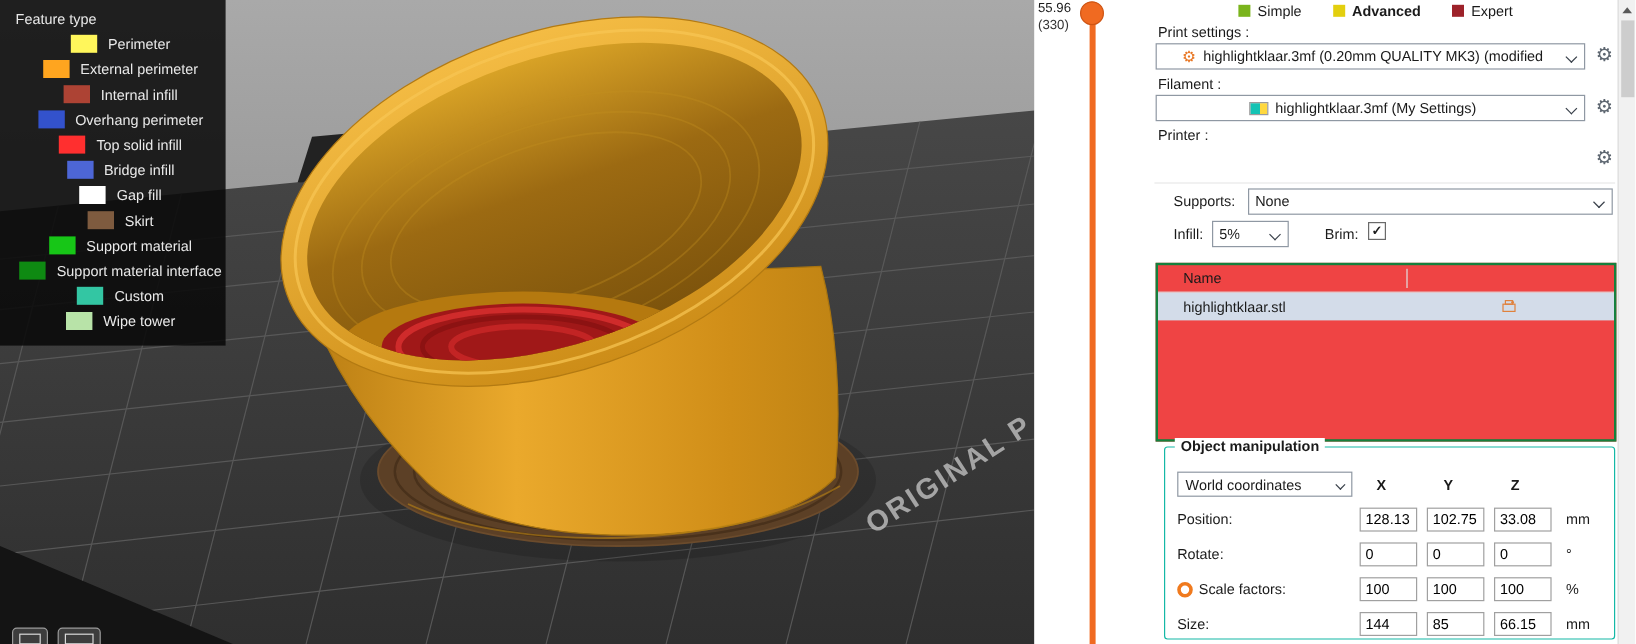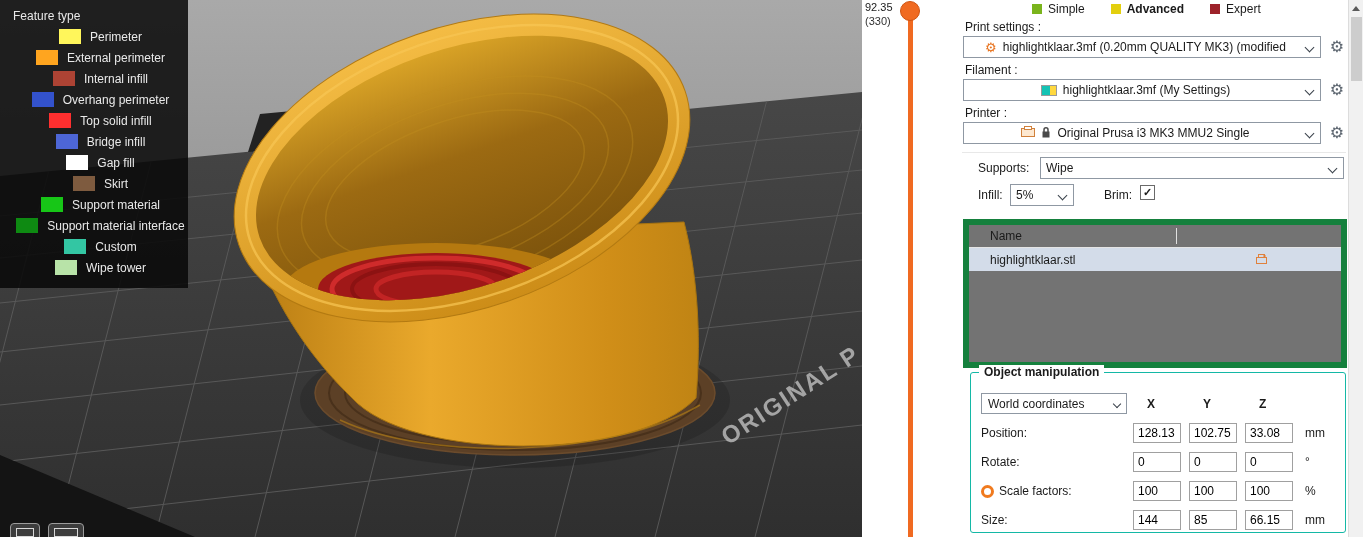--- a/index.html
+++ b/index.html
@@ -45,21 +45,21 @@
   .combo-text { overflow:hidden; text-overflow:clip; }
   .combo-gear-ic { color:#e8731e; font-size:13px; line-height:1; }
   .fil-swatch { width:16px; height:11px; flex:0 0 auto; border:1px solid #9a9a9a; }
 
   .gear-btn { position:absolute; width:18px; height:18px; font-size:16px; line-height:18px; color:#5d6670; text-align:center; cursor:default; }
 
   .divider { position:absolute; left:0; top:152px; width:384px; height:1px; background:#e8e8e8; }
 
   .checkbox { position:absolute; width:15px; height:15px; border:1px solid #6a6a6a; background:#fff; display:flex; align-items:center; justify-content:center; font-size:11px; font-weight:bold; color:#1d1d1d; }
 
-  .obj-table { position:absolute; left:1px; top:219px; width:384px; height:149px; border:6px solid #15803d; background:#737373; }
+  .obj-table { position:absolute; left:1px; top:219px; width:384px; height:149px; border:2px solid #15803d; background:#ef4444; }
   .obj-thead { position:relative; height:23px; display:flex; align-items:center; padding-left:21px; border-bottom:1px solid #e4e4e4; }
   .th-div { position:absolute; left:207px; top:3px; bottom:3px; width:1px; background:#e0e0e0; }
   .obj-row { position:relative; height:23px; display:flex; align-items:center; padding-left:21px; }
   .row-icon { position:absolute; left:286px; top:5px; }
 
   .manip { position:absolute; left:8px; top:372px; width:376px; height:161px; border:1px solid #14b8a6; border-radius:3px; }
   .manip-title { position:absolute; top:-8px; left:8px; background:#fff; padding:0 5px; font-weight:bold; }
   .manip-grid { display:grid; grid-template-columns:152px 56px 56px 56px 32px; row-gap:9px; padding:20px 0 0 10px; align-items:center; }
   .axis-h { font-weight:bold; padding-left:14px; }
   .combo-world { position:relative; width:146px; height:21px; border:1px solid #8f98a3; background:#fff; display:flex; align-items:center; padding:0 18px 0 6px; white-space:nowrap; }
@@ -223,21 +223,21 @@
           <span class="swatch" style="background: rgb(184, 227, 168);"></span>
           <span>Wipe tower</span>
         </div>
     </div>
 
     <div class="vp-icon vp-icon1"></div>
     <div class="vp-icon vp-icon2"></div>
   </div>
 
   <div class="slider-area">
-    <div class="slider-value">92.35</div>
+    <div class="slider-value">55.96</div>
     <div class="slider-layer">(330)</div>
     <div class="slider-track" style="background: rgb(240, 106, 33);"></div>
     <div class="slider-handle" style="background: rgb(240, 106, 33);"></div>
   </div>
 
   <div class="panel">
 
     <div class="modes">
       <div class="mode">
         <span class="mode-sq" style="background: rgb(122, 180, 28);"></span>
@@ -263,39 +263,27 @@
 
     <div class="abs lbl" style="left:3px; top:63px;">Filament :</div>
     <div class="combo" style="left:1px; top:79px; width:358px;">
       <span class="fil-swatch" style="background: linear-gradient(90deg, rgb(20, 195, 180) 0px, rgb(20, 195, 180) 55%, rgb(255, 216, 62) 55%, rgb(255, 216, 62) 100%);"></span>
       <span class="combo-text">highlightklaar.3mf (My Settings)</span>
       <span class="chev"></span>
     </div>
     <div class="gear-btn" style="left:366px; top:81px;">⚙</div>
 
     <div class="abs lbl" style="left:3px; top:106px;">Printer :</div>
-    <div class="combo" style="left:1px; top:122px; width:358px;">
-      <span><svg width="14" height="11">
-            <rect x="0.5" y="2.5" width="13" height="8" fill="#fde8d0" stroke="#d0813c"></rect>
-            <rect x="3.5" y="0.5" width="7" height="3" fill="#ffffff" stroke="#d0813c"></rect>
-          </svg></span>
-      <span><svg width="10" height="12">
-            <path d="M3 6 V3.8 a2 2 0 0 1 4 0 V6" fill="none" stroke="#4a4a4a" stroke-width="1.5"></path>
-            <rect x="1.5" y="5.5" width="7" height="6" fill="#4a4a4a"></rect>
-          </svg></span>
-      <span class="combo-text">Original Prusa i3 MK3 MMU2 Single</span>
-      <span class="chev"></span>
-    </div>
     <div class="gear-btn" style="left:366px; top:124px;">⚙</div>
 
     <div class="divider"></div>
 
     <div class="abs lbl" style="left:16px; top:161px;">Supports:</div>
     <div class="combo left" style="left:78px; top:157px; width:304px;">
-      <span class="combo-text">Wipe</span>
+      <span class="combo-text">None</span>
       <span class="chev"></span>
     </div>
 
     <div class="abs lbl" style="left:16px; top:188px;">Infill:</div>
     <div class="combo left" style="left:48px; top:184px; width:64px;">
       <span class="combo-text">5%</span>
       <span class="chev"></span>
     </div>
     <div class="abs lbl" style="left:142px; top:188px;">Brim:</div>
     <div class="checkbox" style="left:178px; top:185px;">

